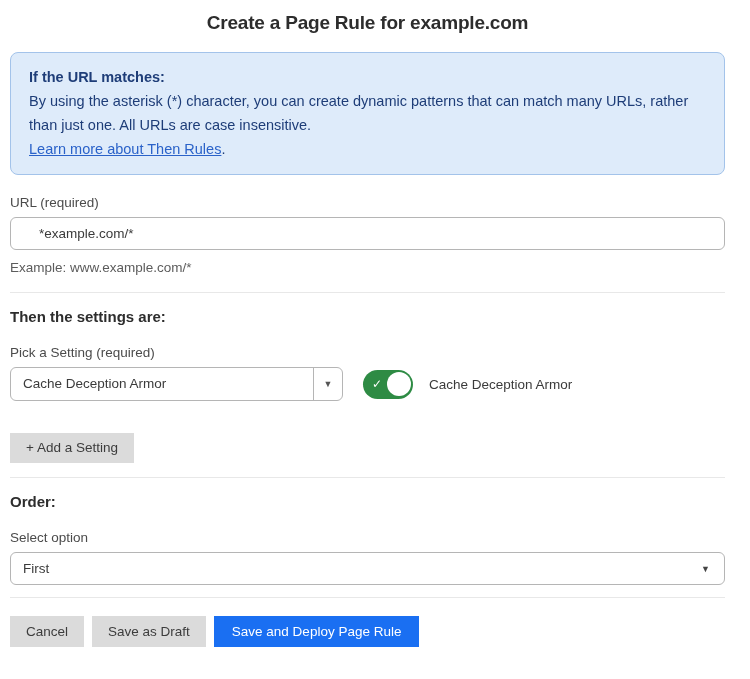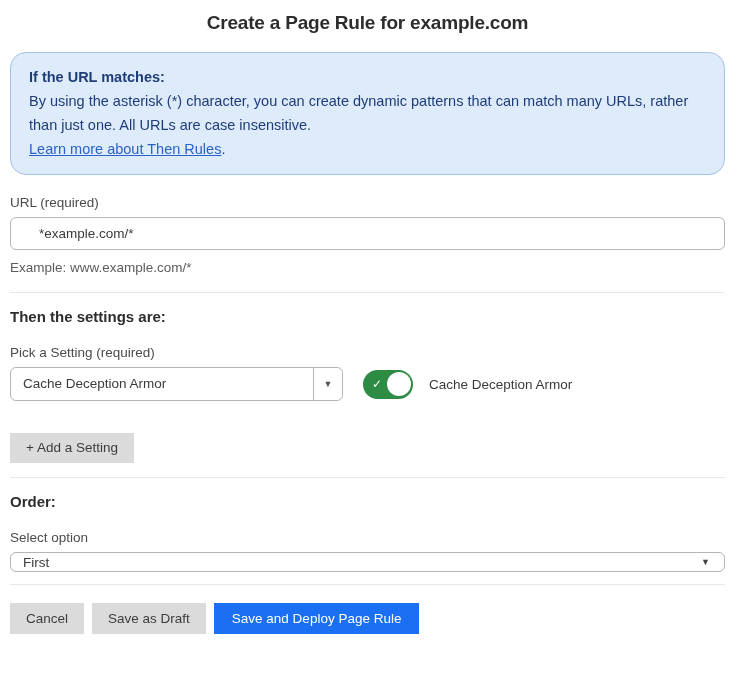--- a/index.html
+++ b/index.html
@@ -16,21 +16,21 @@
     font-weight: 700;
     color: #2d2d2d;
     letter-spacing: -0.2px;
     margin: 2px 0 18px 0;
     text-align: center;
   }
 
   .info-box {
     background: #deebfa;
     border: 1px solid #a3c3ea;
-    border-radius: 16px;
+    border-radius: 8px;
     padding: 12px 18px 13px 18px;
     color: #1e3d78;
     font-size: 14.5px;
     line-height: 24px;
     margin-bottom: 20px;
   }
   .info-box .info-heading { font-weight: 700; }
   .info-box a.info-link {
     color: #2a62c9;
     text-decoration: underline;
@@ -152,21 +152,21 @@
     padding: 0 16px;
     line-height: 31px;
   }
   .btn-gray { background: #dbdbdb; color: #3c3c3c; }
   .btn-blue { background: #1a6ff2; color: #ffffff; padding: 0 18px; }
 
   .add-setting-btn { margin-top: 32px; height: 30px; line-height: 30px; }
 
   .order-select {
     width: 100%;
-    height: 20px;
+    height: 33px;
     border: 1px solid #b5b5b5;
     border-radius: 6px;
     background: #ffffff;
     display: flex;
     align-items: center;
     justify-content: space-between;
     padding: 0 14px 0 12px;
     cursor: pointer;
   }
   .order-select-value { font-size: 13.5px; color: #3b3b3b; }

